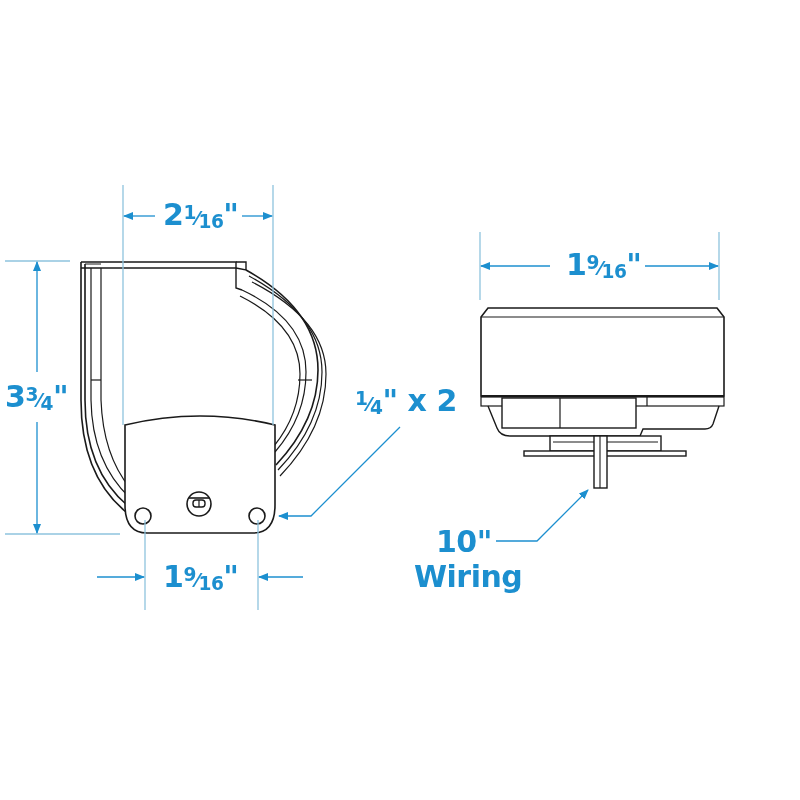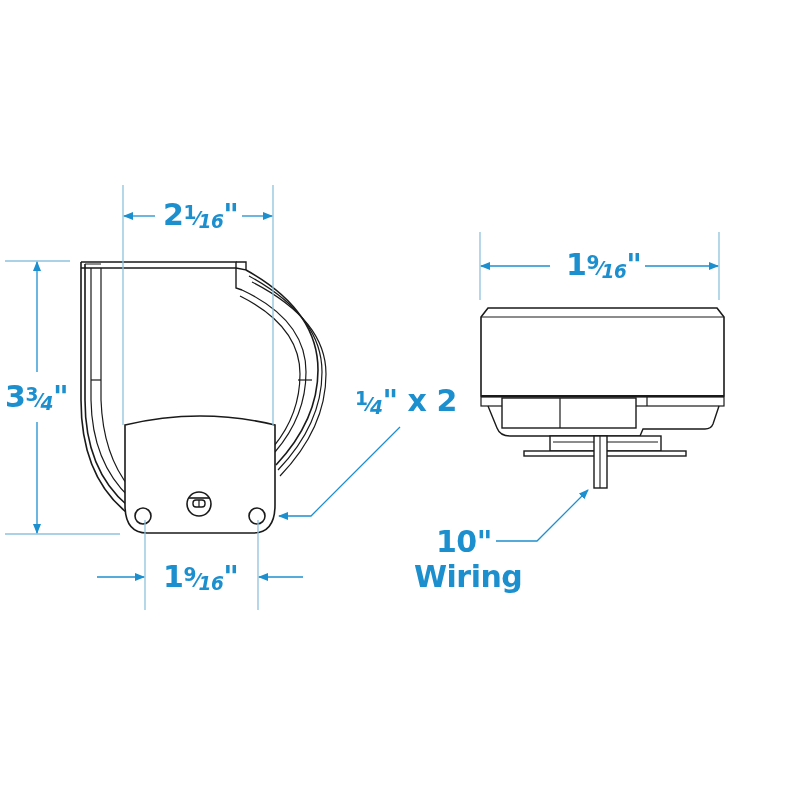--- a/index.html
+++ b/index.html
@@ -1,21 +1,21 @@
 <!DOCTYPE html>
 <html><head>
 <meta charset="utf-8">
 <style>
   html, body { margin: 0; padding: 0; background: #ffffff; }
   body { width: 800px; height: 800px; position: relative; overflow: hidden; font-family: "Liberation Sans", "DejaVu Sans", sans-serif; }
   #diagram { position: absolute; left: 0; top: 0; width: 800px; height: 800px; }
   .dim-label { position: absolute; color: #1c8fcf; font-family: "DejaVu Sans", "Liberation Sans", sans-serif; font-weight: bold; white-space: nowrap; line-height: 1; letter-spacing: -0.5px; }
   .frac { font-size: 0.62em; position: relative; }
   .frac-num { position: relative; top: -0.35em; }
-  .frac-den { position: relative; top: 0.15em; font-style: italic; }
+  .frac-den { position: relative; top: 0.15em; }
 </style>
 </head>
 <body>
 
 <svg id="diagram" width="800" height="800" viewBox="0 0 800 800" xmlns="http://www.w3.org/2000/svg">
   <defs>
     <marker id="arr" markerWidth="10" markerHeight="8" refX="9" refY="4" orient="auto" markerUnits="userSpaceOnUse">
       <path d="M0,0 L10,4 L0,8 Z" fill="#1c8fcf"></path>
     </marker>
   </defs>

